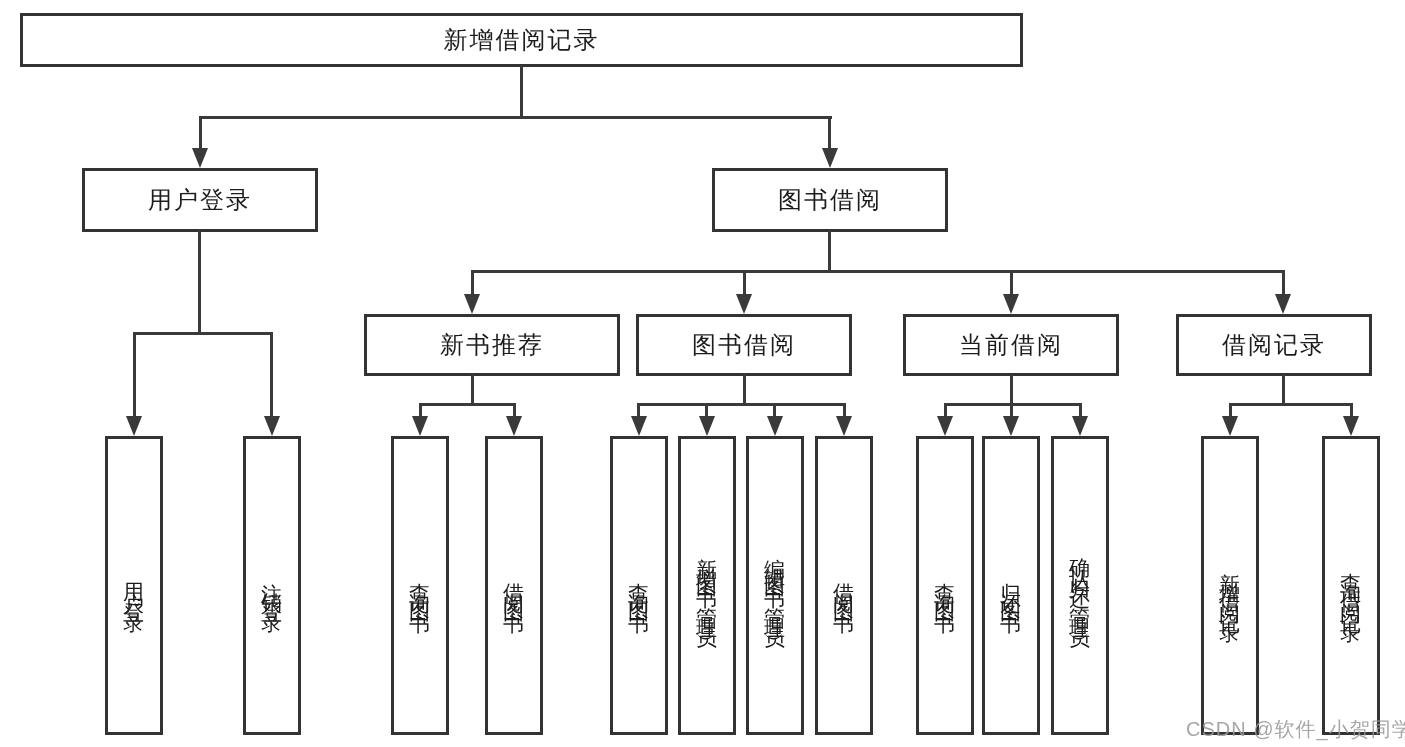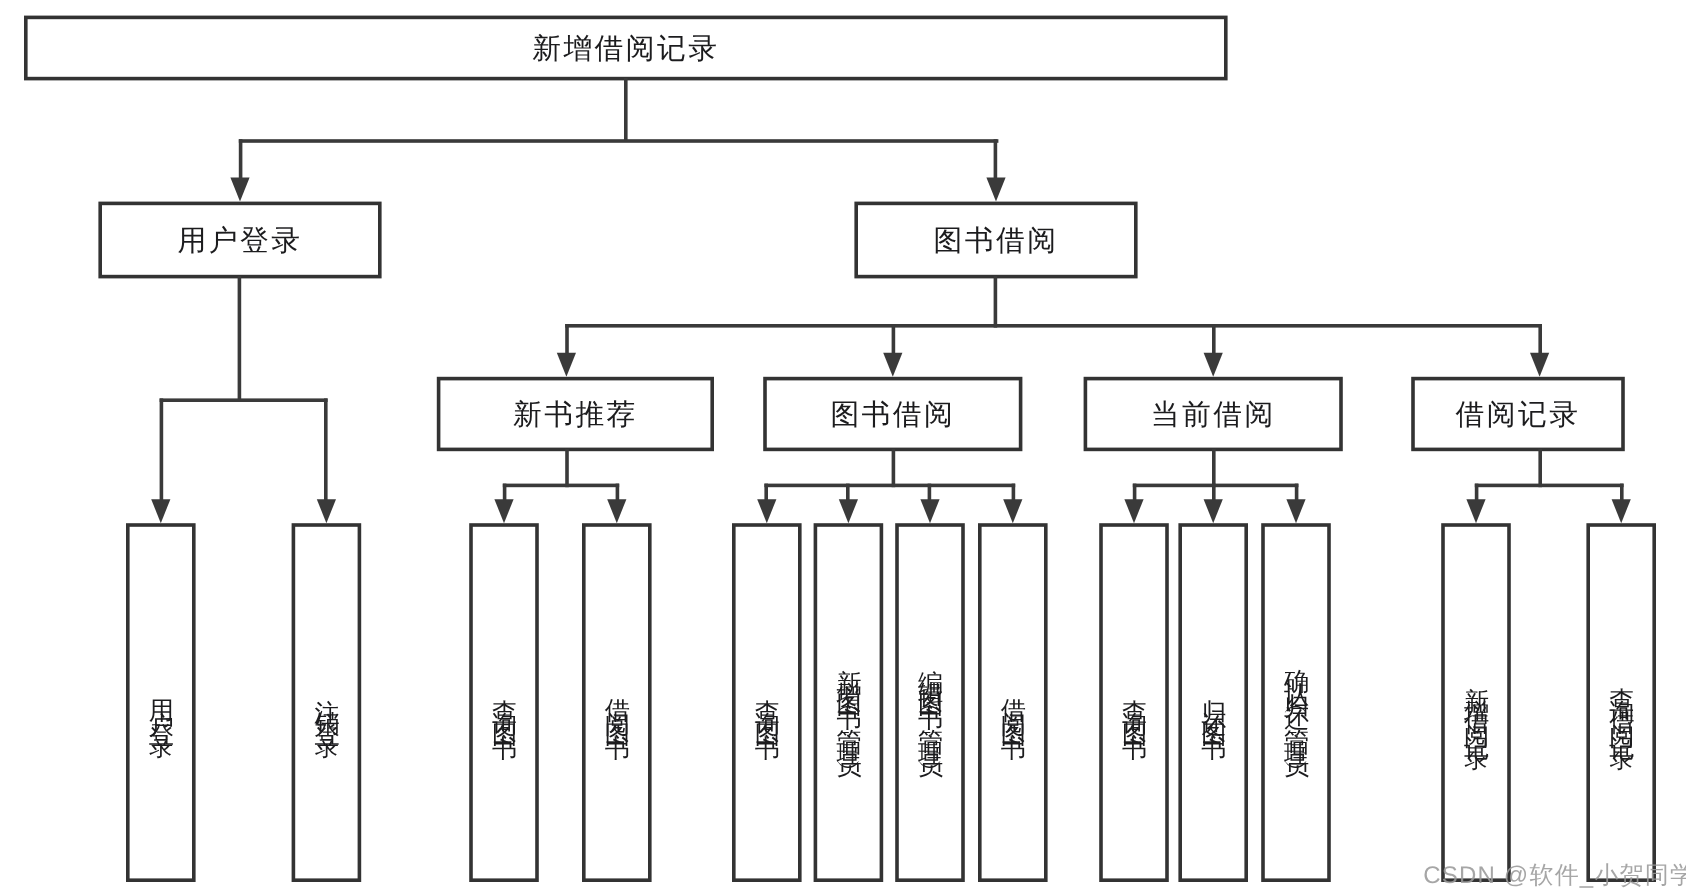--- a/index.html
+++ b/index.html
@@ -82,30 +82,30 @@
   <div class="hl" style="left:471px; top:270px; width:814px;"></div>
   <div class="vl" style="left:471px; top:270px; height:27px;"></div>
   <div class="arrow" style="left:464px; top:294px;"></div>
   <div class="vl" style="left:743px; top:270px; height:27px;"></div>
   <div class="arrow" style="left:736px; top:294px;"></div>
   <div class="vl" style="left:1010px; top:270px; height:27px;"></div>
   <div class="arrow" style="left:1003px; top:294px;"></div>
   <div class="vl" style="left:1282px; top:270px; height:27px;"></div>
   <div class="arrow" style="left:1275px; top:294px;"></div>
 
-  <div class="hbox" style="left:364px; top:314px; width:231px; height:62px;">
+  <div class="hbox" style="left:364px; top:314px; width:256px; height:62px;">
     <span>新书推荐</span>
   </div>
   <div class="hbox" style="left:903px; top:314px; width:216px; height:62px;">
     <span>当前借阅</span>
   </div>
   <div class="hbox" style="left:636px; top:314px; width:216px; height:62px;">
     <span>图书借阅</span>
   </div>
-  <div class="hbox" style="left:1176px; top:314px; width:178px; height:62px;">
+  <div class="hbox" style="left:1176px; top:314px; width:196px; height:62px;">
     <span>借阅记录</span>
   </div>
 
   <div class="vl" style="left:471px; top:374px; height:32px;"></div>
   <div class="hl" style="left:419px; top:403px; width:97px;"></div>
   <div class="vl" style="left:419px; top:403px; height:17px;"></div>
   <div class="arrow" style="left:412px; top:416px;"></div>
   <div class="vl" style="left:513px; top:403px; height:17px;"></div>
   <div class="arrow" style="left:506px; top:416px;"></div>
 

